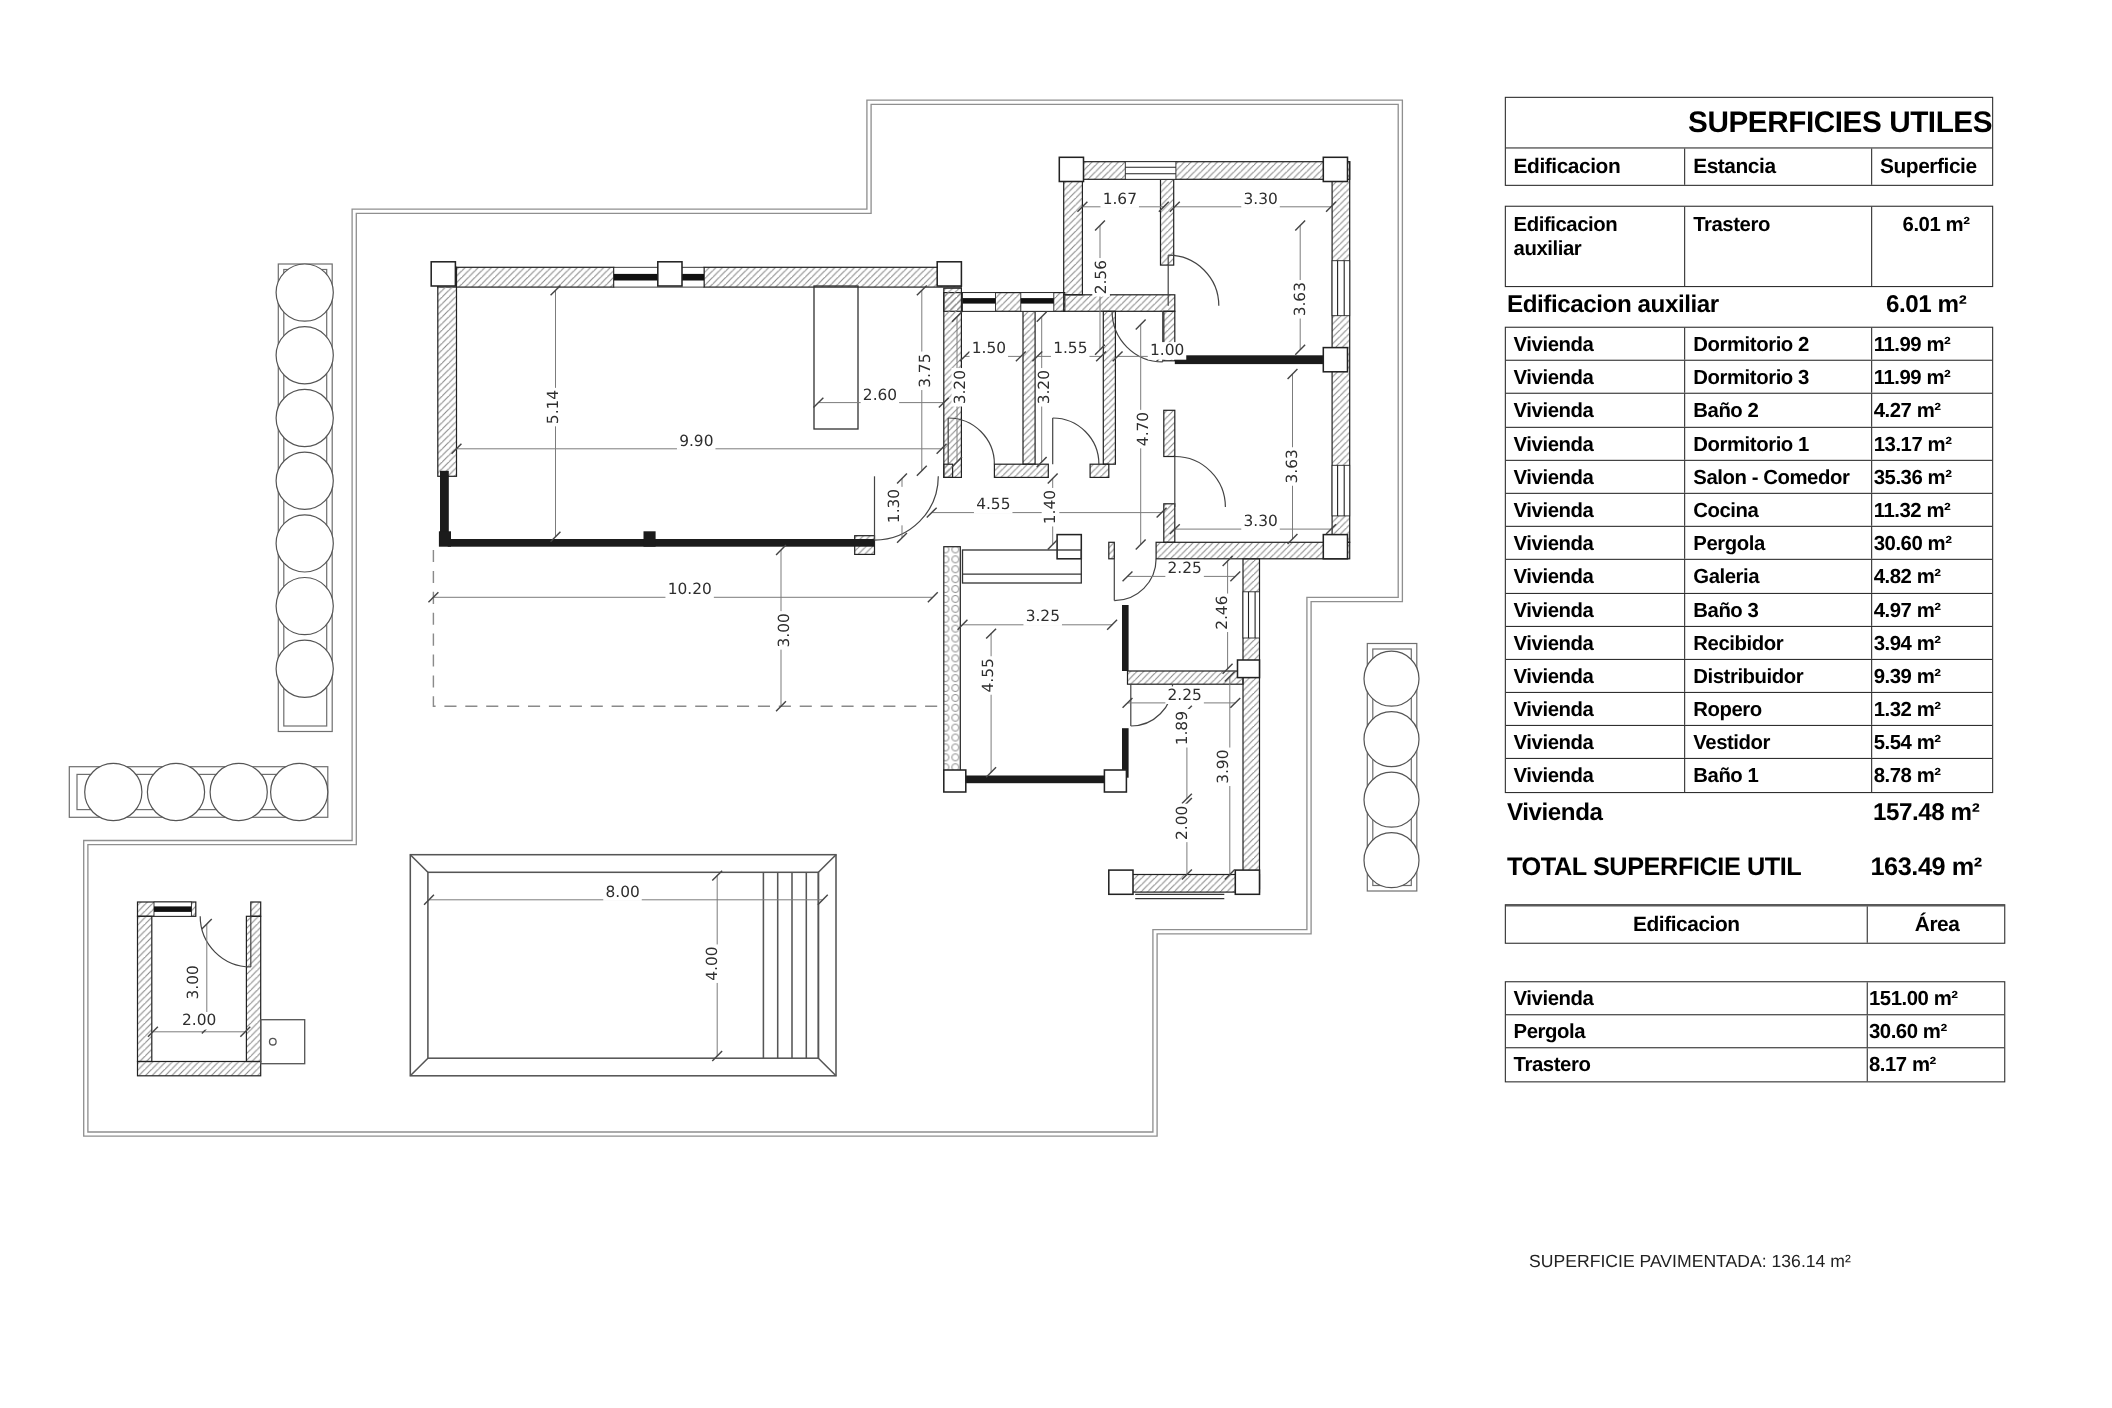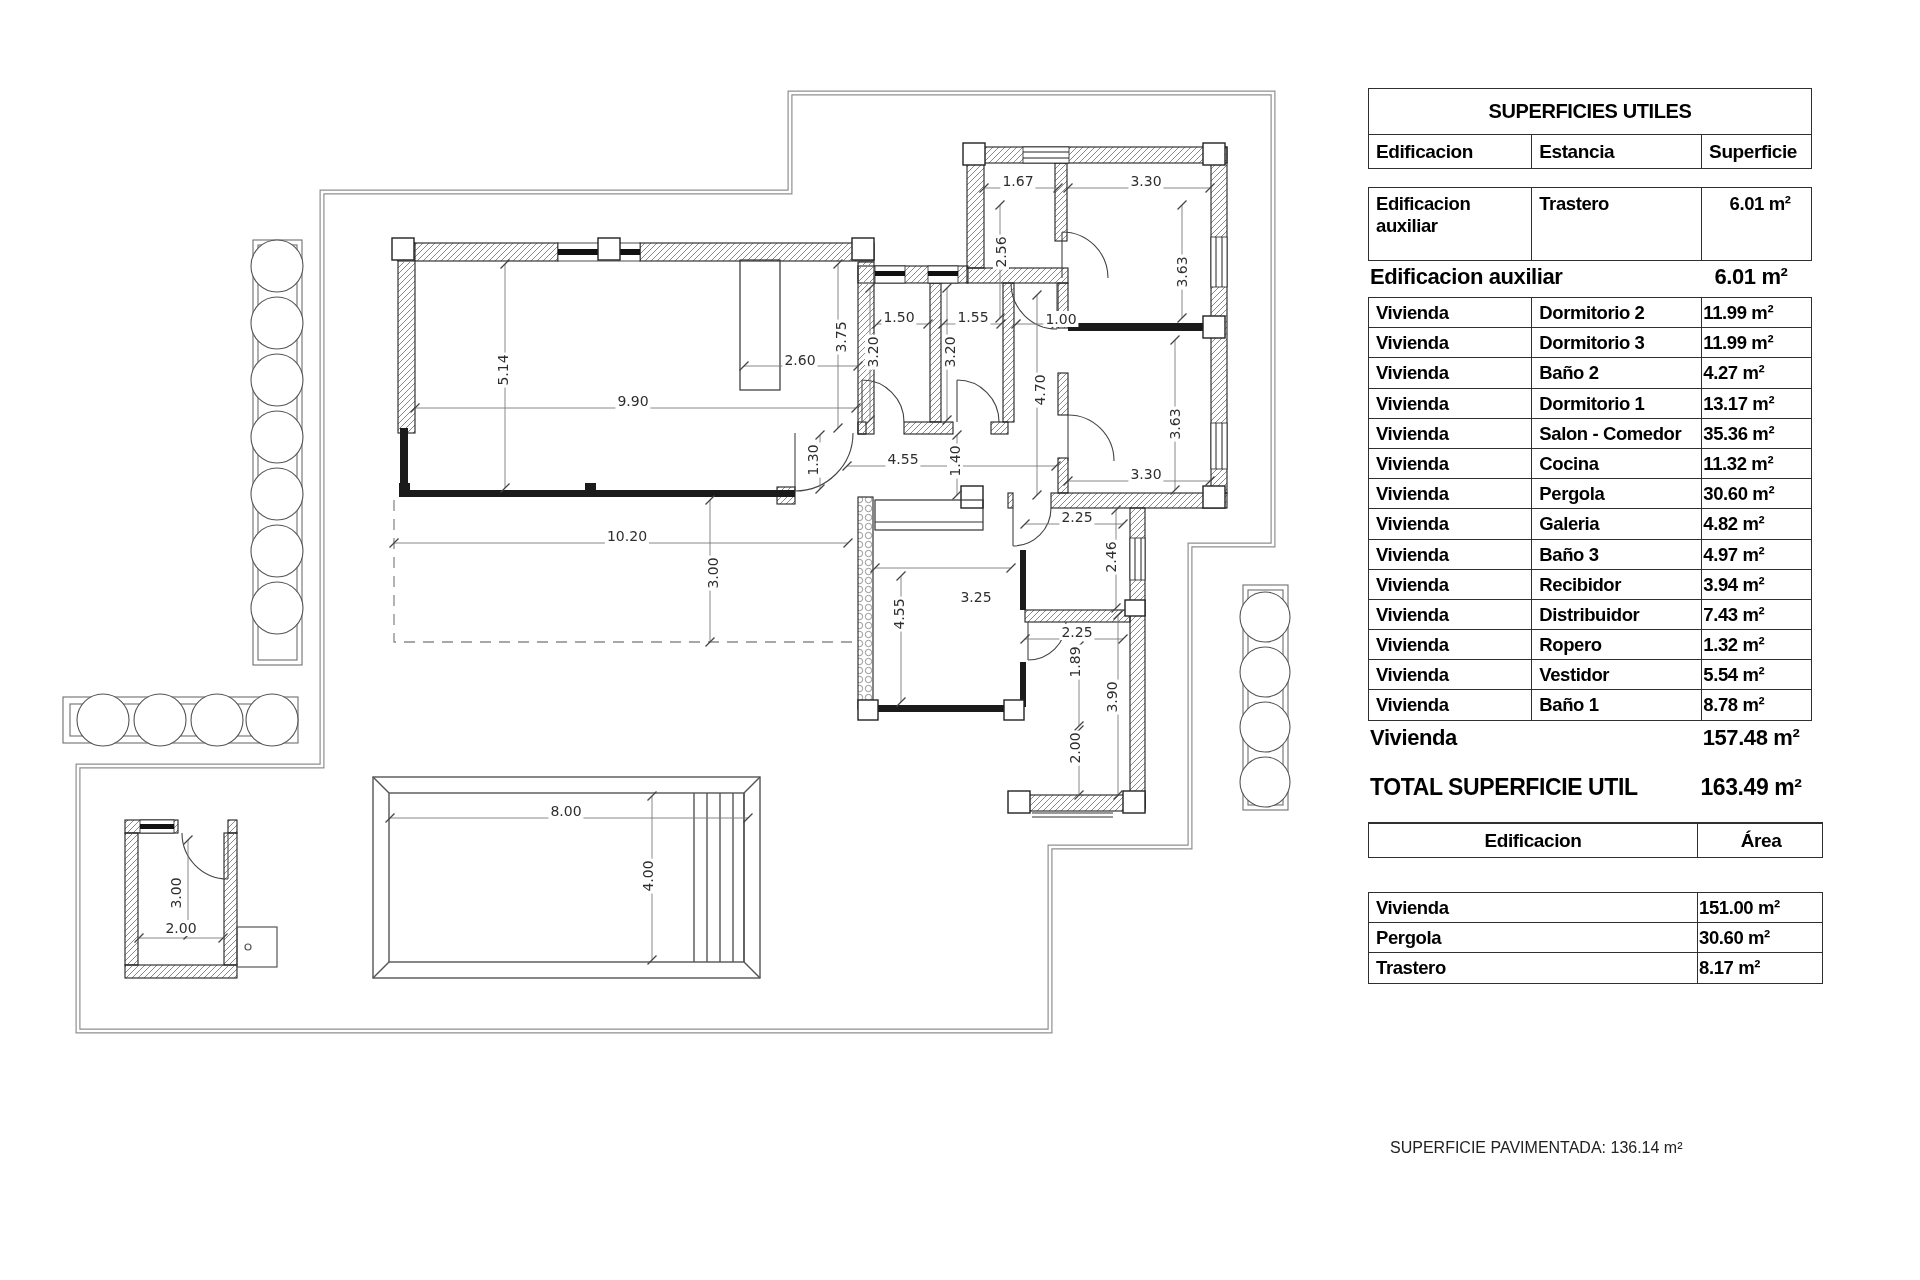--- a/index.html
+++ b/index.html
@@ -11,21 +11,21 @@
              background:#fff;padding:0 2px;white-space:nowrap;
              transform:translate(-50%,-50%);}
   .dim-label.rot{transform:translate(-50%,-50%) rotate(-90deg);}
 
   
   .tbl{position:absolute;font-family:"Liberation Sans",sans-serif;font-weight:700;
        letter-spacing:-0.4px;color:#000;}
   .t1{left:1368px;top:88px;width:444px;}
   .t2{left:1368px;top:822px;width:455px;}
   .tbox{border:1.6px solid #2f2f2f;box-sizing:border-box;background:#fff;}
-  .ttitle{height:45px;line-height:45px;text-align:center;font-size:20px;}
+  .ttitle{height:45px;line-height:45px;text-align:right;font-size:27px;}
   .thead{display:flex;border-top:1.4px solid #2f2f2f;height:33px;line-height:33px;font-size:19px;}
   .c{box-sizing:border-box;padding-left:7px;overflow:hidden;white-space:nowrap;}
   .u-c1{width:149px;} .u-c2{width:178px;border-left:1.2px solid #2f2f2f;margin-left:20px;}
   .u-c3{width:115px;border-left:1.2px solid #2f2f2f;}
   .k-c1{width:328px;text-align:center;padding-left:0;}
   .k-c2{width:123px;border-left:1.2px solid #2f2f2f;text-align:center;padding-left:4px;}
   .auxrow{margin-top:18px;display:flex;height:74px;font-size:18.5px;}
   .auxrow .c{padding-top:5px;line-height:22px;white-space:normal;}
   .auxrow .val{text-align:center;}
   .trow{display:flex;height:29.2px;line-height:29.2px;font-size:18.5px;border-top:1.2px solid #2f2f2f;}
@@ -343,21 +343,21 @@
     <div class="dim-label rot" style="left: 1040px; top: 390px;">4.70</div>
     <div class="dim-label rot" style="left: 503px; top: 370px;">5.14</div>
     <div class="dim-label" style="left: 633px; top: 401px;">9.90</div>
     <div class="dim-label" style="left: 800px; top: 360px;">2.60</div>
     <div class="dim-label rot" style="left: 841px; top: 337px;">3.75</div>
     <div class="dim-label" style="left: 627px; top: 536px;">10.20</div>
     <div class="dim-label rot" style="left: 713px; top: 573px;">3.00</div>
     <div class="dim-label" style="left: 903px; top: 459px;">4.55</div>
     <div class="dim-label rot" style="left: 955px; top: 461px;">1.40</div>
     <div class="dim-label rot" style="left: 813px; top: 460px;">1.30</div>
-    <div class="dim-label" style="left: 976px; top: 561px; margin-top: 36px;">3.25</div>
+    <div class="dim-label" style="left: 948px; top: 561px;">3.25</div>
     <div class="dim-label rot" style="left: 899px; top: 614px;">4.55</div>
     <div class="dim-label" style="left: 1077px; top: 517px;">2.25</div>
     <div class="dim-label rot" style="left: 1111px; top: 557px;">2.46</div>
     <div class="dim-label" style="left: 1077px; top: 632px;">2.25</div>
     <div class="dim-label rot" style="left: 1075px; top: 662px;">1.89</div>
     <div class="dim-label rot" style="left: 1112px; top: 697px;">3.90</div>
     <div class="dim-label rot" style="left: 1075px; top: 748px;">2.00</div>
     <div class="dim-label" style="left: 566px; top: 811px;">8.00</div>
     <div class="dim-label rot" style="left: 648px; top: 876px;">4.00</div>
     <div class="dim-label rot" style="left: 176px; top: 893px;">3.00</div>
@@ -432,21 +432,21 @@
         <div class="c u-c3 val">4.97 m²</div>
       </div>
       <div class="trow">
         <div class="c u-c1">Vivienda</div>
         <div class="c u-c2">Recibidor</div>
         <div class="c u-c3 val">3.94 m²</div>
       </div>
       <div class="trow">
         <div class="c u-c1">Vivienda</div>
         <div class="c u-c2">Distribuidor</div>
-        <div class="c u-c3 val">7.43 m²</div>
+        <div class="c u-c3 val">9.39 m²</div>
       </div>
       <div class="trow">
         <div class="c u-c1">Vivienda</div>
         <div class="c u-c2">Ropero</div>
         <div class="c u-c3 val">1.32 m²</div>
       </div>
       <div class="trow">
         <div class="c u-c1">Vivienda</div>
         <div class="c u-c2">Vestidor</div>
         <div class="c u-c3 val">5.54 m²</div>

